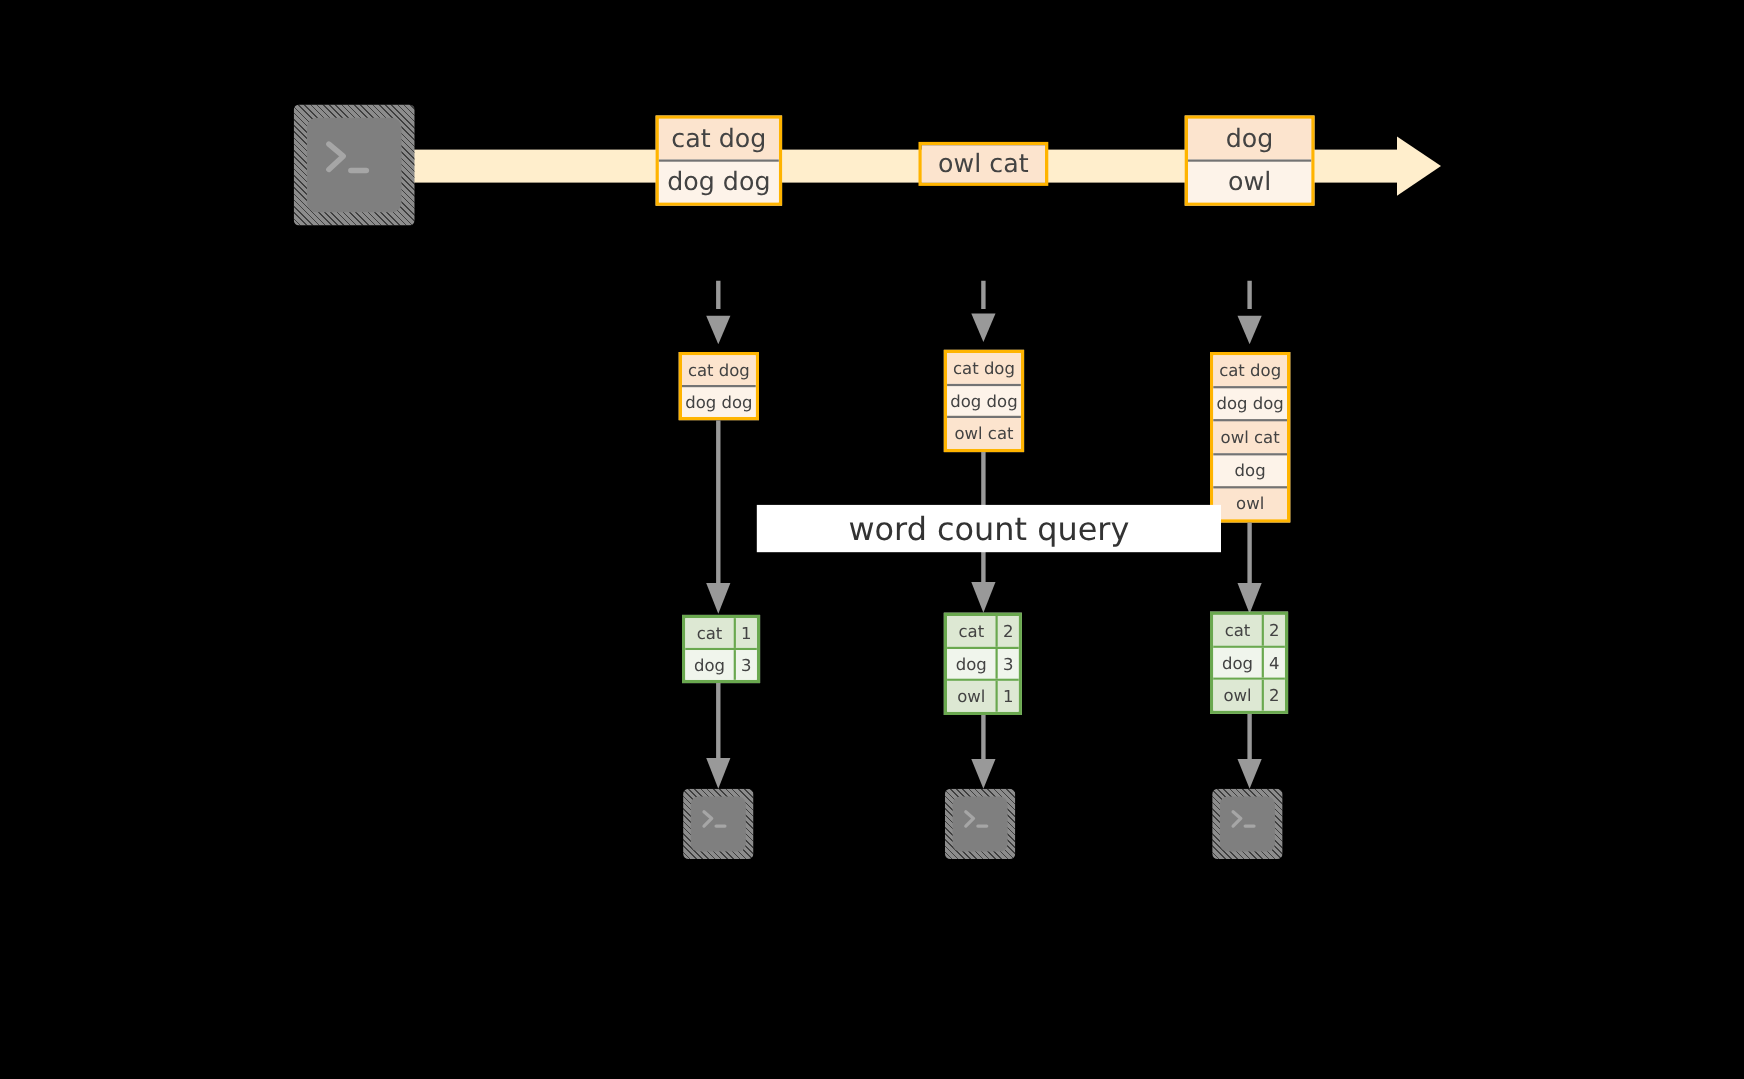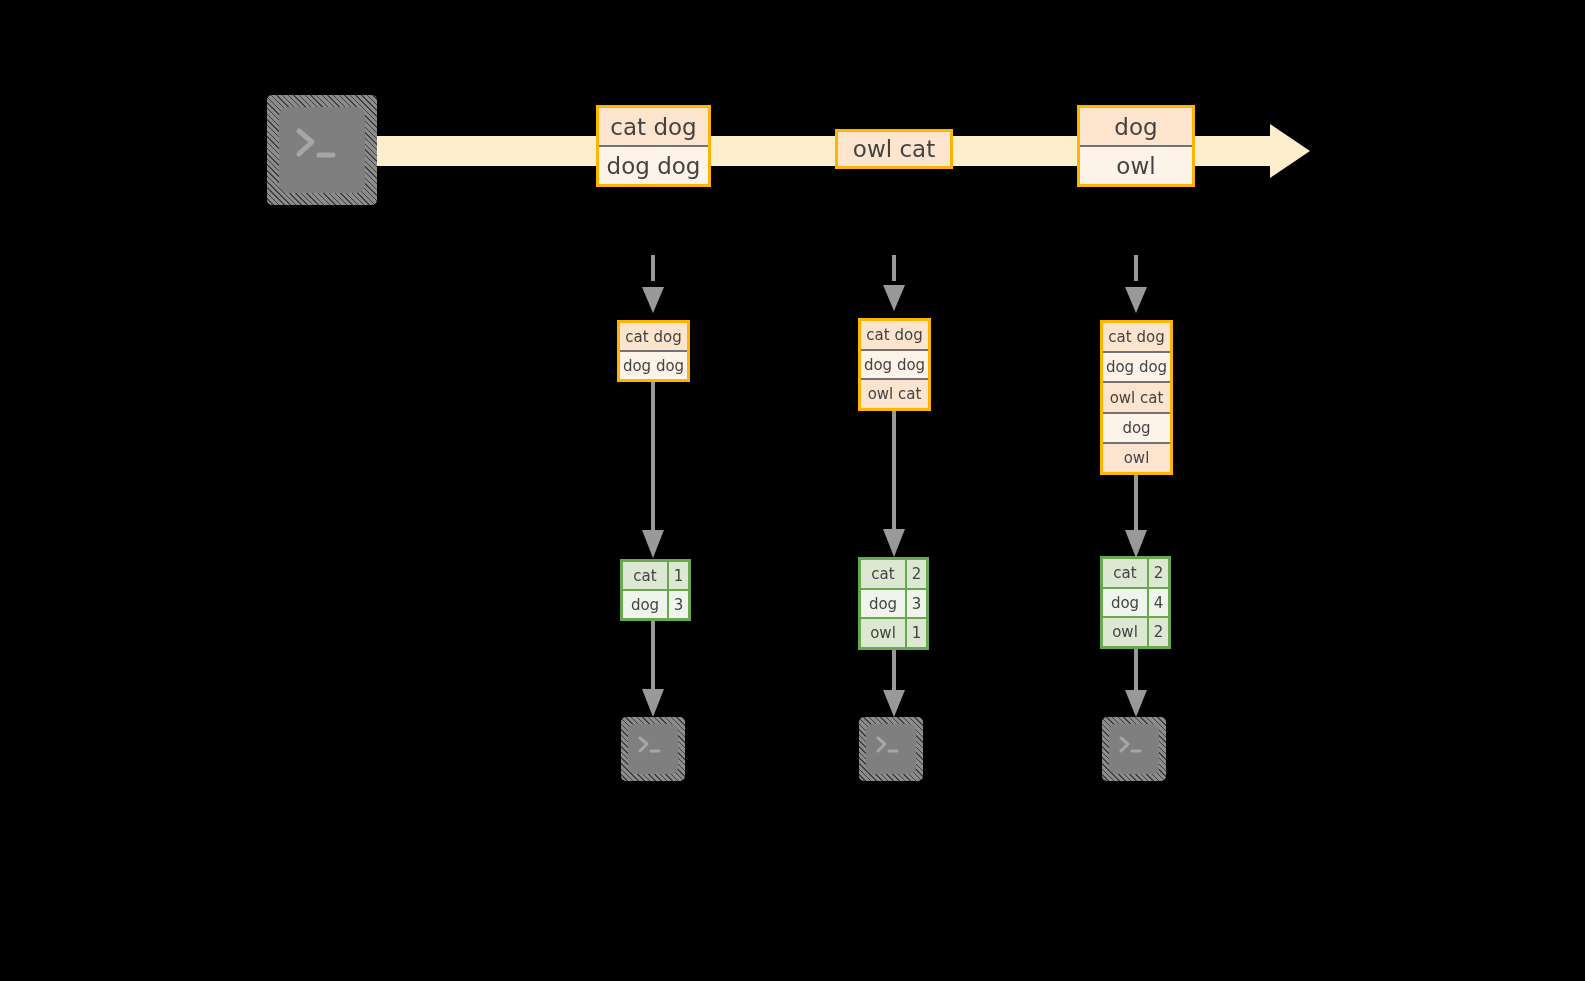--- a/index.html
+++ b/index.html
@@ -286,14 +286,15 @@
 
   <div class="term-icon" style="left:1102px; top:717px; width:64px; height:64px;">
     <div class="hatch"></div>
     <div class="inner" style="left:7px; top:7px; right:7px; bottom:7px; border-radius:7px;"></div>
     <svg viewBox="0 0 64 64">
       <path d="M19 21 L26 27 L19 34" stroke="#a6a6a6" stroke-width="3" fill="none" stroke-linecap="round" stroke-linejoin="round"></path>
       <line x1="30" y1="34" x2="38" y2="34" stroke="#a6a6a6" stroke-width="3" stroke-linecap="round"></line>
     </svg>
   </div>
 
+  <div class="query-label" style="left:688px; top:459px; width:422px; height:43px;">word count query</div>
 
 </div>
 
 </body></html>

